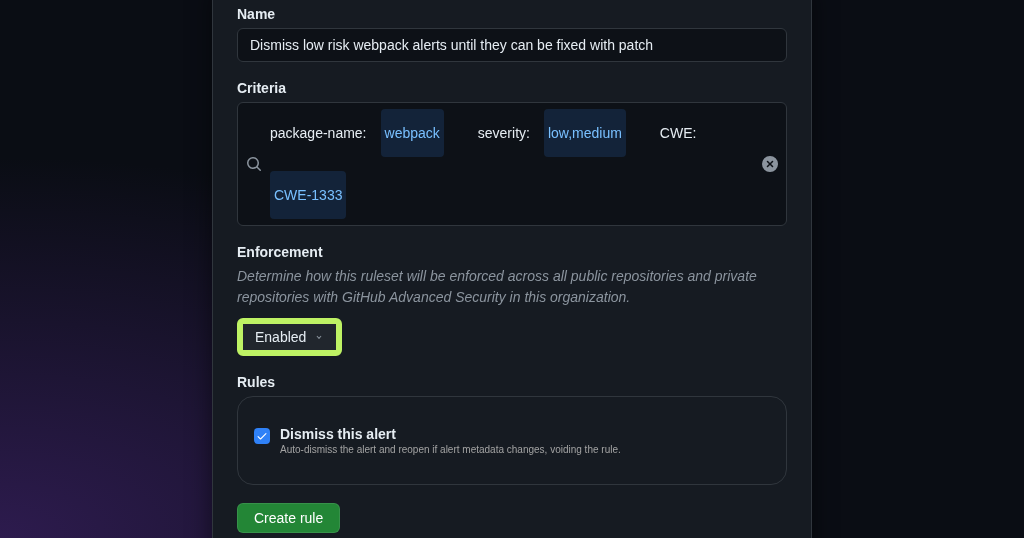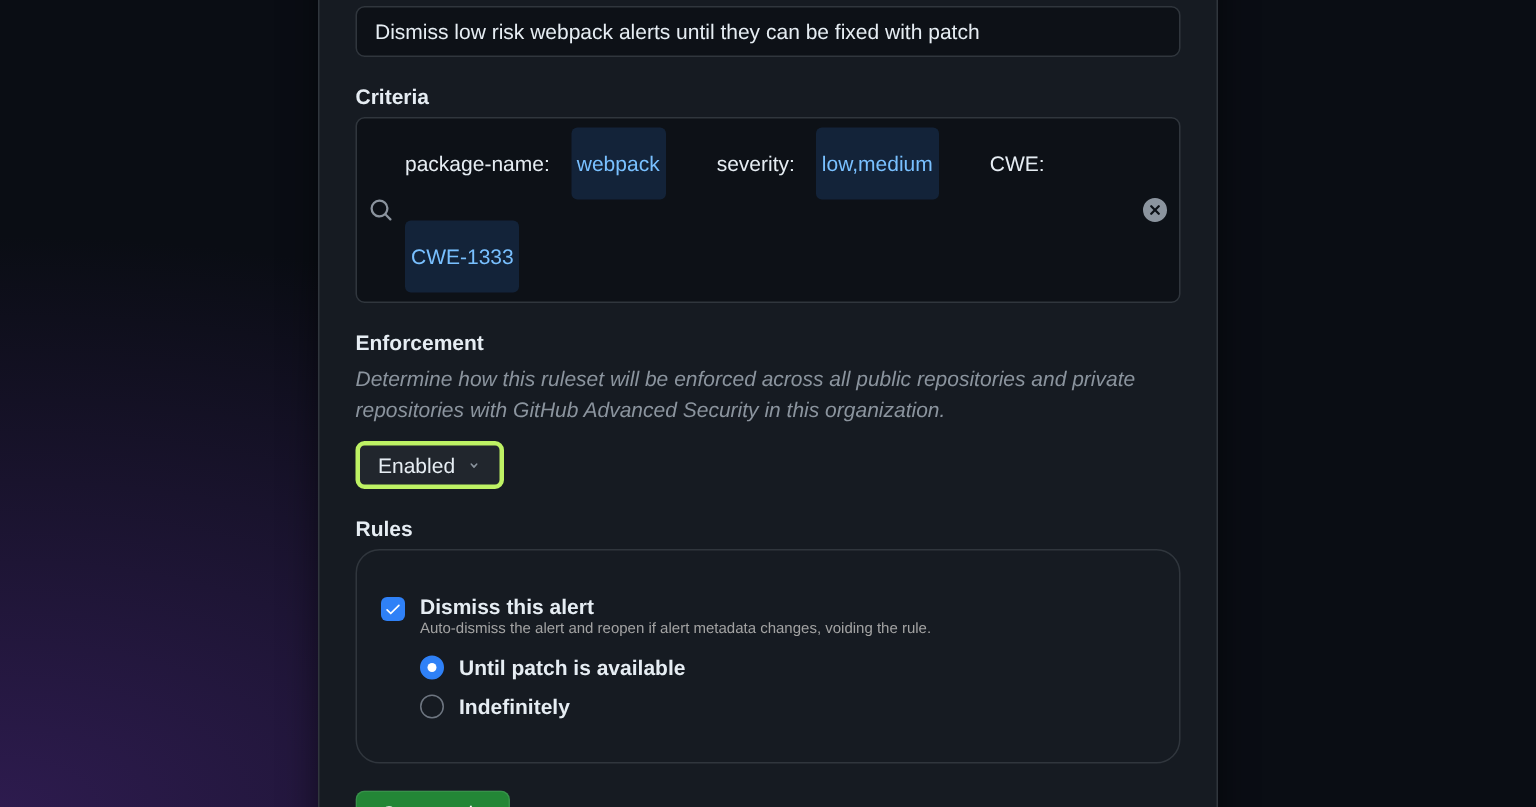--- a/index.html
+++ b/index.html
@@ -96,21 +96,21 @@
     .desc {
       color: #8b949e;
       font-size: 14px;
       line-height: 1.5;
       margin-top: 4px;
       margin-bottom: 10px;
       font-style: italic;
     }
     .dropdown-btn {
       background: #21262d;
-      border: 3px solid #bef264;
+      border: 6px solid #bef264;
       border-radius: 6px;
       color: #e6edf3;
       font-size: 14px;
       padding: 5px 12px;
       display: inline-flex;
       align-items: center;
       gap: 8px;
       cursor: pointer;
     }
     .dropdown-btn .chev {
@@ -254,30 +254,20 @@
     <div class="rules-box">
       <div class="check-row">
         <div class="checkbox">
           <svg viewBox="0 0 16 16" fill="currentColor">
               <path d="M13.78 4.22a.75.75 0 0 1 0 1.06l-7.25 7.25a.75.75 0 0 1-1.06 0L2.22 9.28a.751.751 0 0 1 .018-1.042.751.751 0 0 1 1.042-.018L6 10.94l6.72-6.72a.75.75 0 0 1 1.06 0Z"></path>
             </svg>
         </div>
         <div class="check-content">
           <div class="check-title">Dismiss this alert</div>
           <div class="check-desc">Auto-dismiss the alert and reopen if alert metadata changes, voiding the rule.</div>
-          <div class="radio-group">
-            <div class="radio-row">
-              <div class="radio selected"></div>
-              <span class="radio-label">Until patch is available</span>
-            </div>
-            <div class="radio-row">
-              <div class="radio"></div>
-              <span class="radio-label">Indefinitely</span>
-            </div>
-          </div>
         </div>
       </div>
     </div>
   </div>
 
   <button class="submit-btn">Create rule</button>
 
 </div>
 
 </body></html>

